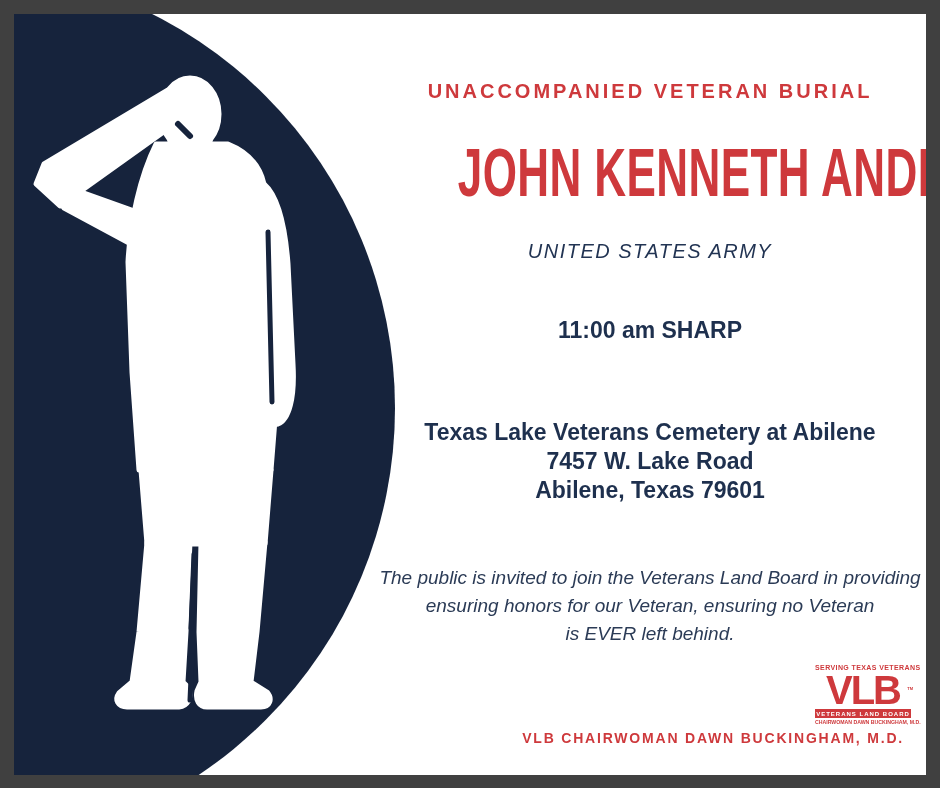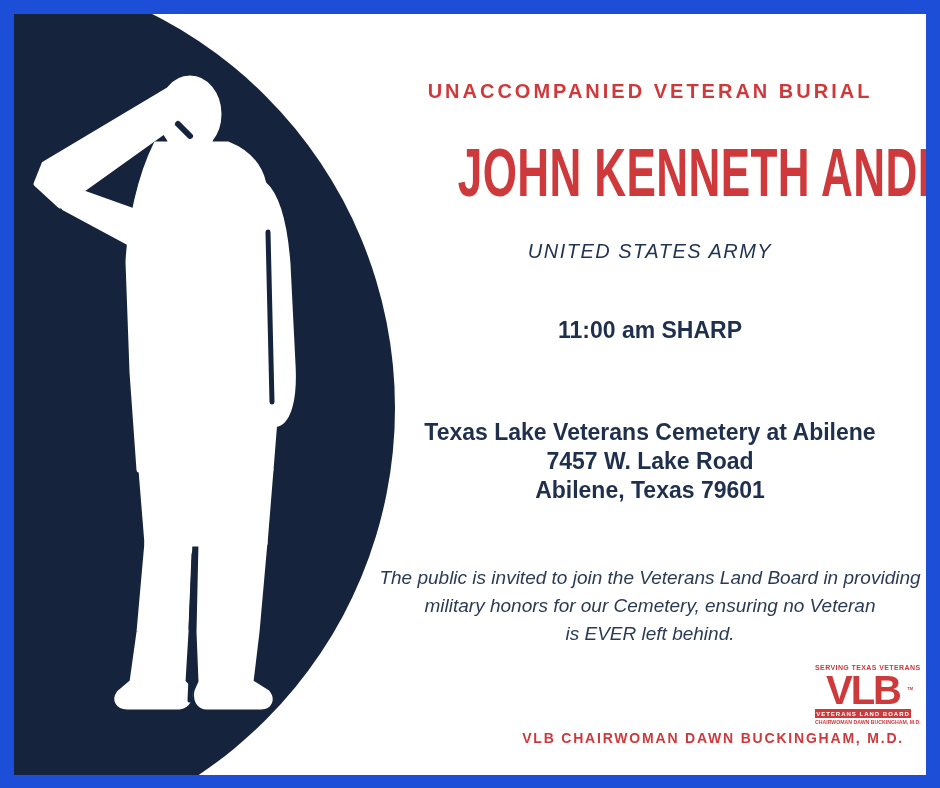--- a/index.html
+++ b/index.html
@@ -1,18 +1,18 @@
 <!DOCTYPE html>
 <html><head>
 <meta charset="utf-8">
 <style>
   html,body { margin:0; padding:0; background:#555; }
   .poster {
     position:relative; width:940px; height:788px;
-    background:#1d4ed8; overflow:hidden;
+    background:#404040; overflow:hidden;
     font-family:"Liberation Sans", sans-serif;
   }
   .panel {
     position:absolute; left:14px; top:14px; right:14px; bottom:13px;
     background:#ffffff; overflow:hidden;
   }
   .circle {
     position:absolute; left:-501px; top:-47px; width:882px; height:882px;
     border-radius:50%; background:#16233C;
   }
@@ -116,21 +116,21 @@
       </div>
 
       <div class="location">
         <div>Texas Lake Veterans Cemetery at Abilene</div>
         <div>7457 W. Lake Road</div>
         <div>Abilene, Texas 79601</div>
       </div>
 
       <div class="invite">
         <div>The public is invited to join the Veterans Land Board in providing</div>
-        <div>military honors for our Cemetery, ensuring no Veteran</div>
+        <div>ensuring honors for our Veteran, ensuring no Veteran</div>
         <div>is EVER left behind.</div>
       </div>
     </div>
 
     <div class="logo">
       <div class="logo-tagline">SERVING TEXAS VETERANS</div>
       <div class="logo-vlb">
         <span>VLB</span>
         <span class="star star1">★</span>
         <span class="star star2">★</span>

